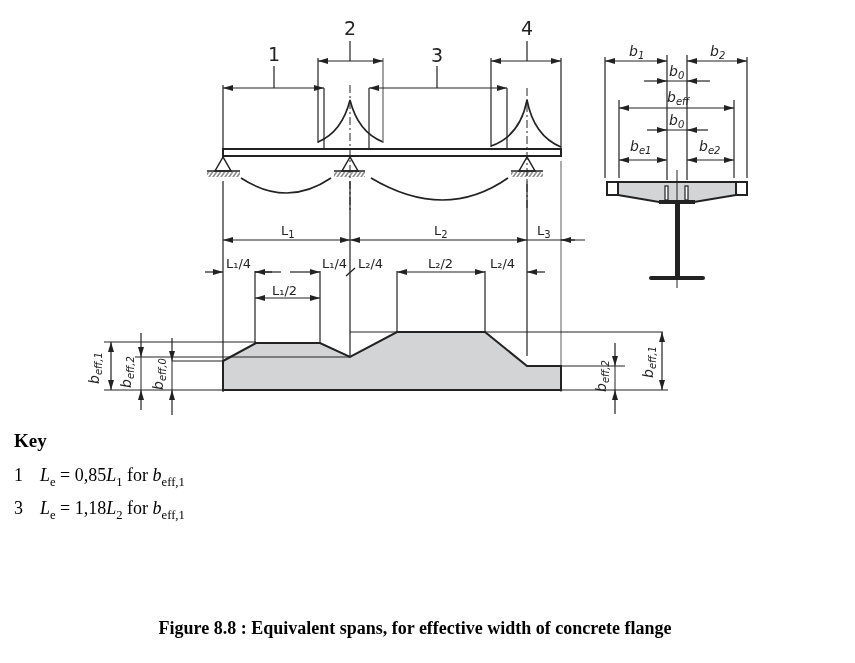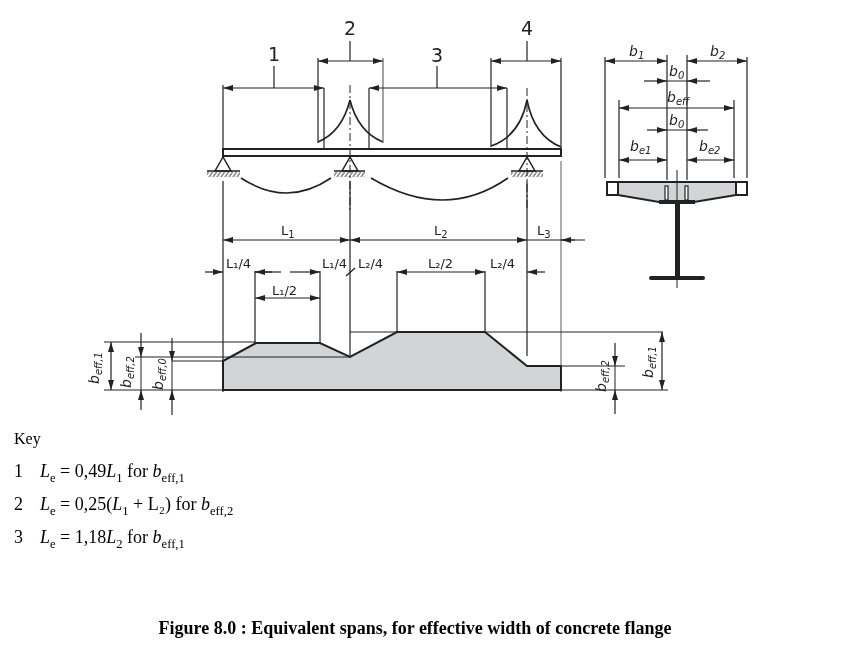--- a/index.html
+++ b/index.html
@@ -2,21 +2,21 @@
 <html><head>
 <meta charset="utf-8">
 <style>
   html, body { margin: 0; padding: 0; background: #ffffff; }
   body { width: 855px; height: 663px; position: relative; overflow: hidden; }
   #fig { position: absolute; left: 0; top: 0; }
   .lbl { font-family: "DejaVu Sans", sans-serif; font-size: 13px; fill: #222; }
   .lbl-num { font-family: "DejaVu Sans", sans-serif; font-size: 19px; fill: #222; }
   .lbl-ital { font-family: "DejaVu Sans", sans-serif; font-style: italic; font-size: 14px; fill: #222; }
   .key { position: absolute; left: 14px; top: 430px; font-family: "Liberation Serif", serif; color: #000; }
-  .key-title { font-weight: normal; font-size: 16px; margin-bottom: 7px; }
+  .key-title { font-weight: bold; font-size: 19px; margin-bottom: 7px; }
   .key-row { font-size: 18px; height: 33px; line-height: 33px; white-space: nowrap; }
   .key-num { display: inline-block; width: 26px; }
   .key-row i { font-style: italic; }
   .caption { position: absolute; left: 0; width: 830px; top: 618px; text-align: center;
              font-family: "Liberation Serif", serif; font-weight: bold; font-size: 18px; color: #000; }
   sub { font-size: 70%; }
 </style>
 </head>
 <body>
 
@@ -194,23 +194,20 @@
     <text class="lbl-ital" x="667" y="102"><tspan>b</tspan><tspan font-size="10" dy="3">eff</tspan></text>
     <text class="lbl-ital" x="669" y="125"><tspan>b</tspan><tspan font-size="10" dy="3">0</tspan></text>
     <text class="lbl-ital" x="630" y="151"><tspan>b</tspan><tspan font-size="10" dy="3">e1</tspan></text>
     <text class="lbl-ital" x="699" y="151"><tspan>b</tspan><tspan font-size="10" dy="3">e2</tspan></text>
   </g>
 </svg>
 
 <div class="key">
   <div class="key-title">Key</div>
   <div class="key-row">
-    <span class="key-num">1</span><i>L</i><sub>e</sub><span> = 0,49</span><i>L</i><sub>1</sub><span></span><span> for </span><i>b</i><sub>eff,1</sub>
-  </div>
-  <div class="key-row">
-    <span class="key-num">2</span><i>L</i><sub>e</sub><span> = 0,25(</span><i>L</i><sub>1</sub><span> + L₂)</span><span> for </span><i>b</i><sub>eff,2</sub>
+    <span class="key-num">1</span><i>L</i><sub>e</sub><span> = 0,85</span><i>L</i><sub>1</sub><span></span><span> for </span><i>b</i><sub>eff,1</sub>
   </div>
   <div class="key-row">
     <span class="key-num">3</span><i>L</i><sub>e</sub><span> = 1,18</span><i>L</i><sub>2</sub><span></span><span> for </span><i>b</i><sub>eff,1</sub>
   </div>
 </div>
 
-<div class="caption">Figure 8.0 : Equivalent spans, for effective width of concrete flange</div>
+<div class="caption">Figure 8.8 : Equivalent spans, for effective width of concrete flange</div>
 
 </body></html>

